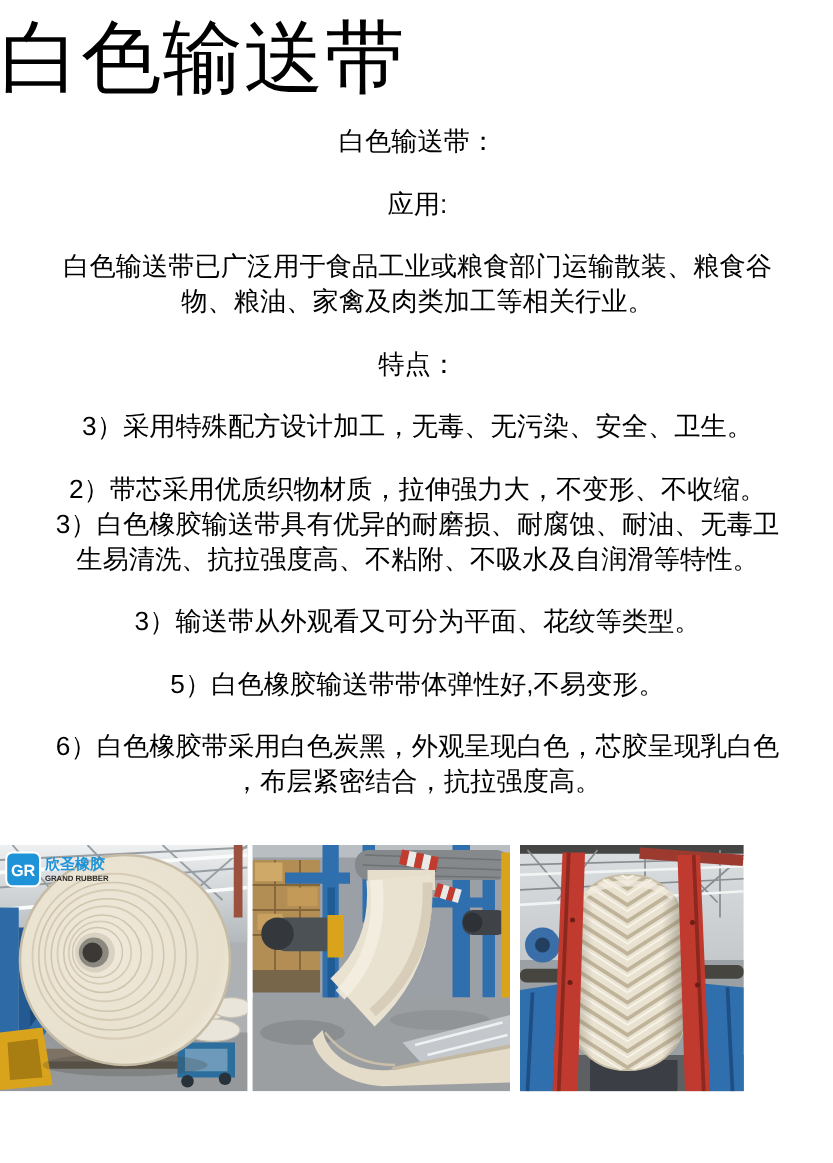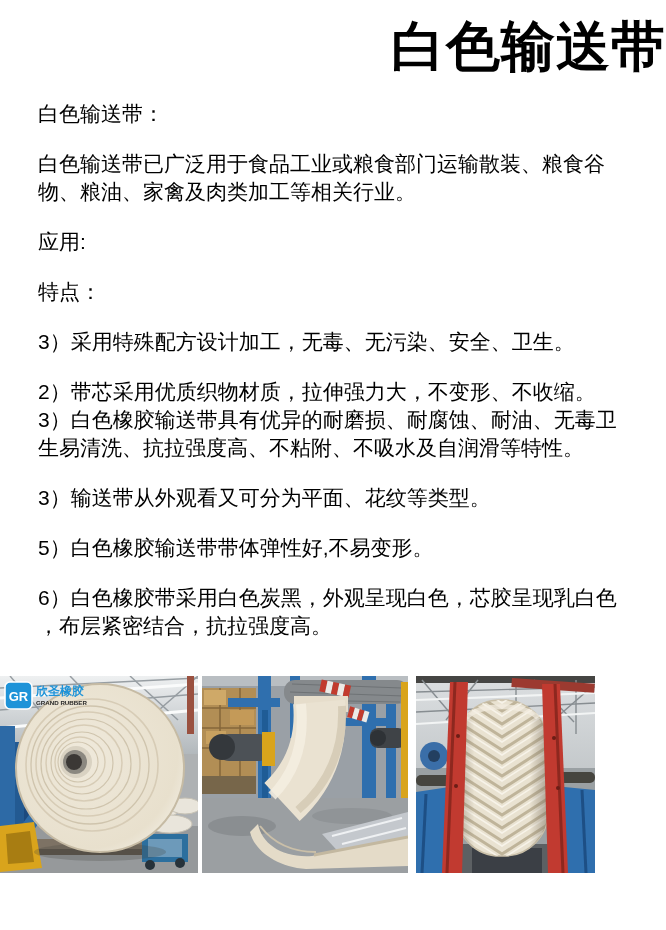--- a/index.html
+++ b/index.html
@@ -2,45 +2,45 @@
 <html><head>
 <meta charset="utf-8">
 <style>
   html,body{margin:0;padding:0;}
   body{
     width:666px;height:930px;overflow:hidden;background:#ffffff;color:#000;
     font-family:"Liberation Sans","DejaVu Sans",sans-serif;
   }
   .page{width:666px;height:930px;position:relative;}
   h1.title{
-    margin:14px 0 0;font-size:54px;line-height:64px;text-align:right;
-    font-weight:700;letter-spacing:1px;
+    margin:14px 0 0;font-size:64px;line-height:64px;text-align:left;
+    font-weight:400;letter-spacing:1px;
   }
-  .bodytext{padding:0 36px 0 38px;}
+  .bodytext{padding:0 36px 0 38px;text-align:center;}
   .bodytext p{
     margin:22px 0 0;font-size:21px;line-height:28px;white-space:pre-line;
     letter-spacing:0;
   }
   .photos{display:flex;align-items:flex-start;margin-top:36px;}
   .photos svg{display:block;}
   .ph2{margin-left:4px;}
   .ph3{margin-left:8px;}
 </style>
 </head>
 <body>
 
 <div class="page">
 
   <h1 class="title">白色输送带</h1>
 
   <div class="bodytext">
     <p>白色输送带：</p>
+    <p>应用:</p>
     <p>白色输送带已广泛用于食品工业或粮食部门运输散装、粮食谷
 物、粮油、家禽及肉类加工等相关行业。</p>
-    <p>应用:</p>
     <p>特点：</p>
     <p>3）采用特殊配方设计加工，无毒、无污染、安全、卫生。</p>
     <p>2）带芯采用优质织物材质，拉伸强力大，不变形、不收缩。
 3）白色橡胶输送带具有优异的耐磨损、耐腐蚀、耐油、无毒卫
 生易清洗、抗拉强度高、不粘附、不吸水及自润滑等特性。</p>
     <p>3）输送带从外观看又可分为平面、花纹等类型。</p>
     <p>5）白色橡胶输送带带体弹性好,不易变形。</p>
     <p>6）白色橡胶带采用白色炭黑，外观呈现白色，芯胶呈现乳白色
 ，布层紧密结合，抗拉强度高。</p>
   </div>

